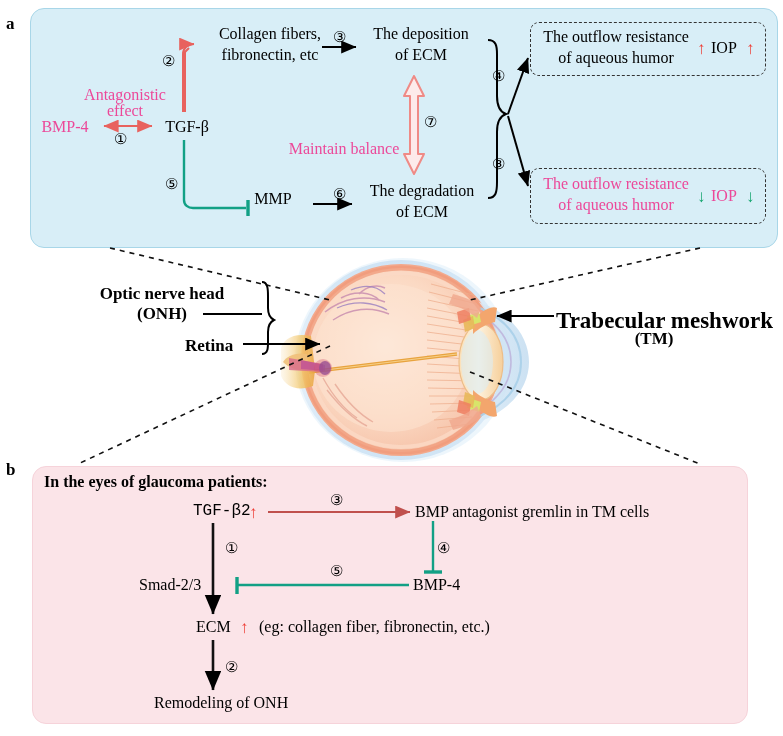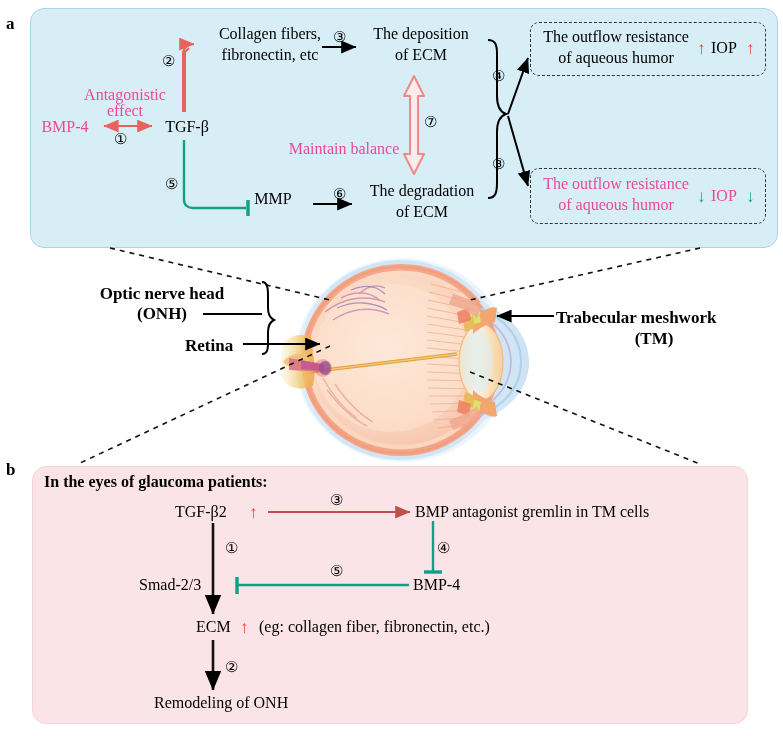--- a/index.html
+++ b/index.html
@@ -235,30 +235,30 @@
       <path d="M176 162 L188 166 L190 154 L178 150 Z" fill="#ef7f62" opacity="0.85"></path>
 
       <path d="M172 44 C186 48 196 52 200 58 L196 68 C186 60 176 56 168 54 Z" fill="#f0a88d" opacity="0.8"></path>
       <path d="M172 180 C186 176 196 172 200 166 L196 156 C186 164 176 168 168 170 Z" fill="#f0a88d" opacity="0.8"></path>
     </svg>
   </div>
 
   <div class="t b ctr" style="left:78px;top:284px;width:168px;font-size:17px;">Optic nerve head</div>
   <div class="t b ctr" style="left:78px;top:304px;width:168px;font-size:17px;">(ONH)</div>
   <div class="t b" style="left:185px;top:336px;font-size:17px;text-align:center;">Retina</div>
-  <div class="t b" style="left:556px;top:308px;font-size:17px;">Trabecular meshwork</div>
+  <div class="t b" style="left:556px;top:308px;font-size:23px;">Trabecular meshwork</div>
   <div class="t b ctr" style="left:556px;top:329px;width:196px;font-size:17px;">(TM)</div>
 
   <div class="panel-letter" style="left:6px;top:460px;">b</div>
 
   <div class="panel panel-b"></div>
 
   <div class="t b" style="left:44px;top:473px;font-size:16px;">In the eyes of glaucoma patients:</div>
 
-  <div class="t" style="left:175px;top:503px;">TGF-β2</div>
+  <div class="t" style="left:193px;top:503px;font-family:Liberation Mono, monospace;">TGF-β2</div>
   <div class="updown up-red" style="left:249px;top:504px;">↑</div>
 
   <div class="t" style="left:415px;top:503px;">BMP antagonist gremlin in TM cells</div>
 
   <div class="t" style="left:139px;top:576px;">Smad-2/3</div>
 
   <div class="t" style="left:413px;top:576px;">BMP-4</div>
 
   <div class="t" style="left:196px;top:618px;">ECM</div>
   <div class="updown up-red" style="left:240px;top:619px;">↑</div>

